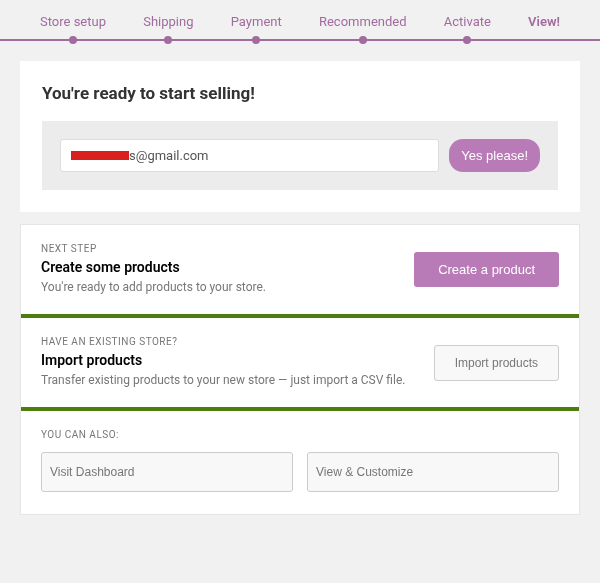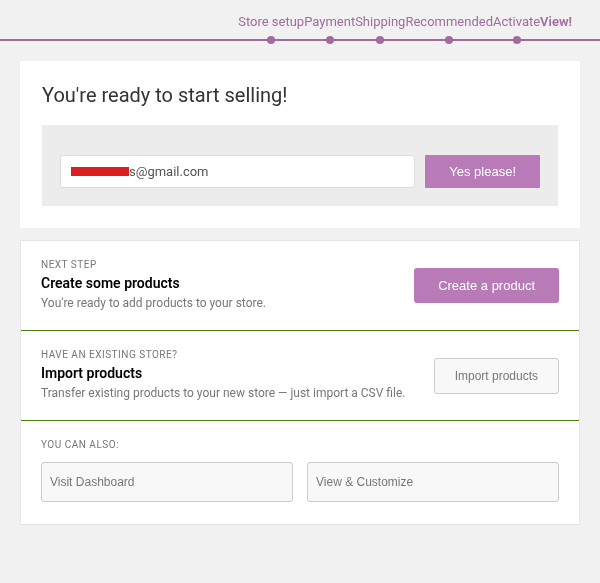--- a/index.html
+++ b/index.html
@@ -6,22 +6,22 @@
     body {
       font-family: -apple-system, BlinkMacSystemFont, "Segoe UI", Roboto, sans-serif;
       background: #f1f1f1;
       width: 600px;
       height: 583px;
       font-size: 13px;
       color: #555;
     }
     .tabs {
       display: flex;
-      justify-content: flex-end;
-      padding: 10px 28px 0 40px;
+      justify-content: space-between;
+      padding: 10px 40px 0 40px;
       background: #f1f1f1;
       border-bottom: 2px solid #a26b9e;
       position: relative;
     }
     .tab {
       color: #a26b9e;
       font-size: 13px;
       padding: 4px 0 10px 0;
       position: relative;
       cursor: pointer;
@@ -36,35 +36,35 @@
       height: 8px;
       background: #a26b9e;
       border-radius: 50%;
     }
     .card {
       background: #fff;
       margin: 20px 20px 0 20px;
       padding: 22px;
     }
     h1 {
-      font-size: 20px;
+      font-size: 17px;
       color: #333;
-      font-weight: 400;
+      font-weight: 700;
       margin-bottom: 18px;
     }
     .signup-box {
       background: #ececec;
       padding: 18px;
     }
     .signup-text {
       font-size: 12px;
       color: #555;
       margin-bottom: 12px;
     }
-    .signup-row { display: flex; gap: 10px; align-items: stretch; margin-top: 12px; }
+    .signup-row { display: flex; gap: 10px; align-items: stretch; }
     .email-input {
       flex: 1;
       background: #fff;
       border: 1px solid #ddd;
       border-radius: 3px;
       padding: 8px 10px;
       font-size: 13px;
       position: relative;
       display: flex;
       align-items: center;
@@ -74,33 +74,33 @@
       width: 58px;
       height: 9px;
       background: #d9201f;
       margin-right: 0;
       vertical-align: middle;
     }
     .btn-purple {
       background: #b97ab8;
       color: #fff;
       border: none;
-      border-radius: 1px;
-      padding: 8px 24px;
+      border-radius: 14px;
+      padding: 8px 12px;
       font-size: 13px;
       cursor: pointer;
     }
     .section-card {
       background: #fff;
       margin: 12px 20px 0 20px;
       border: 1px solid #e5e5e5;
     }
     .section {
       padding: 18px 20px;
-      border-bottom: 1px solid #4d7c0f;
+      border-bottom: 4px solid #4d7c0f;
       display: flex;
       justify-content: space-between;
       align-items: center;
       gap: 20px;
     }
     .section:last-child { border-bottom: none; }
     .section-col { flex: 1; }
     .overline {
       font-size: 10px;
       letter-spacing: 0.5px;
@@ -149,22 +149,22 @@
       padding: 12px 8px;
       text-align: left;
     }
     .also-section { padding: 18px 20px 22px 20px; }
   </style>
 </head>
 <body>
 
 <div class="tabs">
   <div class="tab"><span>Store setup</span><span class="tab-dot"></span></div>
+  <div class="tab"><span>Shipping</span><span class="tab-dot"></span></div>
   <div class="tab"><span>Payment</span><span class="tab-dot"></span></div>
-  <div class="tab"><span>Shipping</span><span class="tab-dot"></span></div>
   <div class="tab"><span>Recommended</span><span class="tab-dot"></span></div>
   <div class="tab"><span>Activate</span><span class="tab-dot"></span></div>
   <div class="tab active"><span>View!</span></div>
 </div>
 
 <div class="card">
   <h1>You're ready to start selling!</h1>
   <div class="signup-box">
     <div class="signup-row">
       <div class="email-input">

